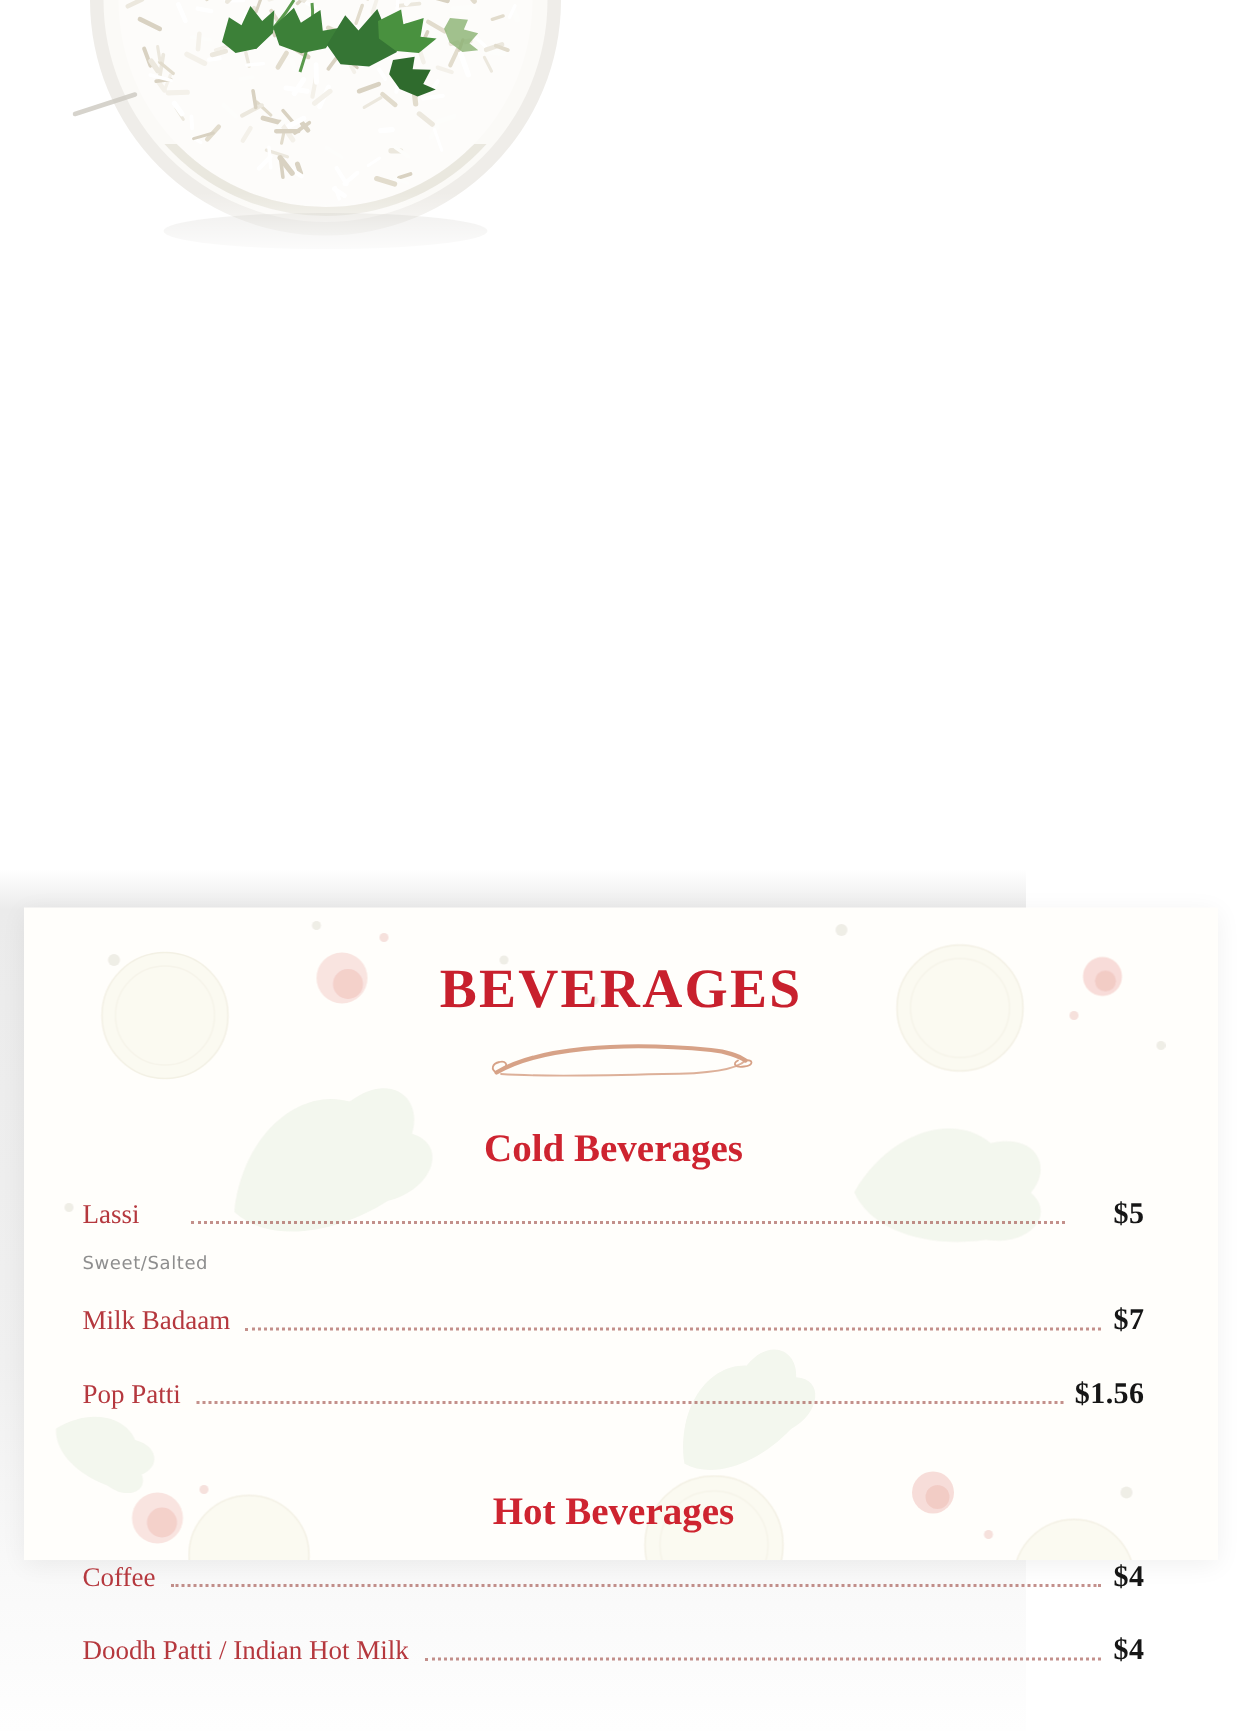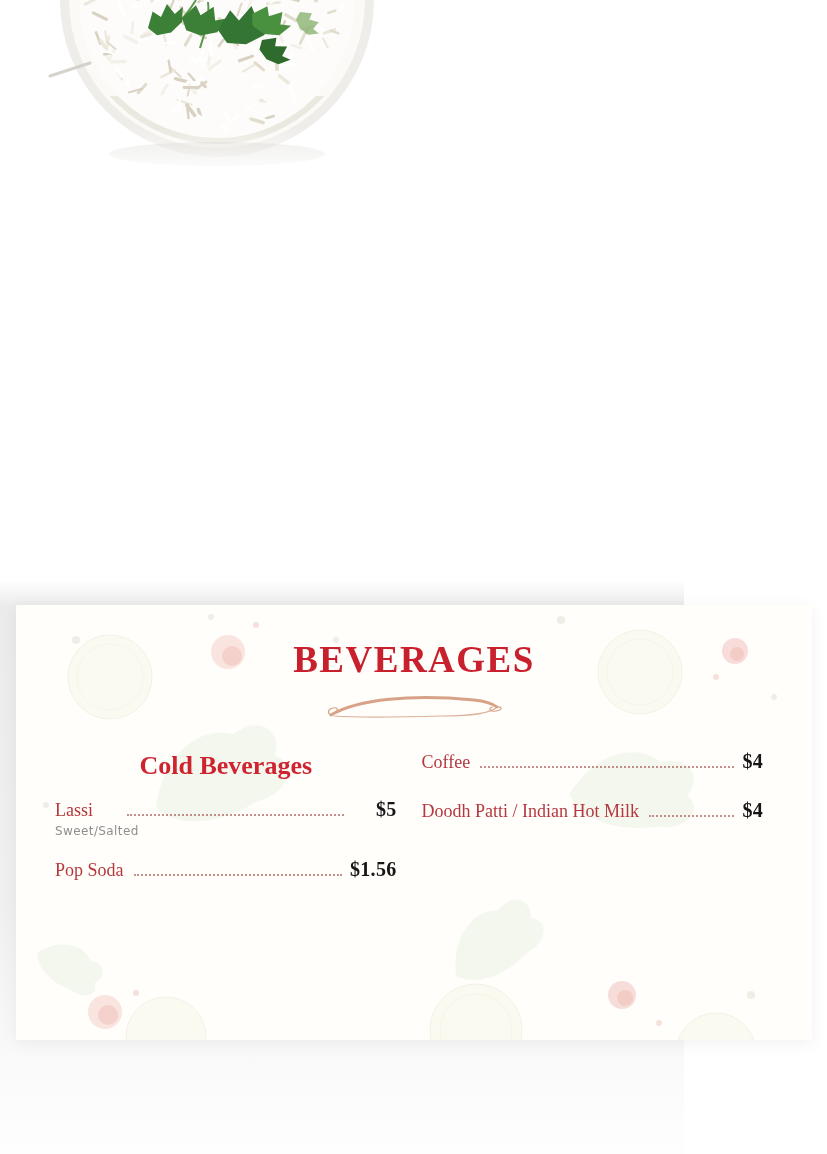--- a/index.html
+++ b/index.html
@@ -19,27 +19,27 @@
   .watermark{position:absolute;left:0;top:0;width:796px;height:435px;pointer-events:none;}
 
   .card-content{position:relative;z-index:2;}
 
   .title{margin:34px 0 0;text-align:center;
     font-size:37px;line-height:1.15;font-weight:600;letter-spacing:1.5px;
     color:#C8202D;}
 
   .swirl-wrap{text-align:center;margin-top:10px;height:34px;}
 
-  .columns{display:flex;gap:25px;padding:24px 49px 0 39px;}
+  .columns{display:flex;gap:25px;padding:24px 49px 0 39px;flex-direction:column;}
   .col{flex:1;min-width:0;}
   .col-heading{margin:0 0 17px;text-align:center;font-size:26px;line-height:1.2;
     font-weight:600;color:#CE2430;}
 
   .row{display:flex;align-items:baseline;margin-bottom:26px;}
-  .row.has-note{margin-bottom:3px;gap:24px;}
+  .row.has-note{margin-bottom:14px;gap:24px;}
   .iname{font-size:18px;color:#B5383E;white-space:nowrap;}
   .leader{flex:1;align-self:flex-end;margin:0 8px 5px 10px;
     border-bottom:2px dotted rgba(158,76,70,.62);min-width:14px;}
   .price{font-size:20px;font-weight:700;color:#161616;white-space:nowrap;letter-spacing:.3px;}
 
   .note{font-family:"DejaVu Sans", sans-serif;font-size:12px;color:#8E8E8E;
     letter-spacing:.4px;margin:0 0 20px;}
 </style>
 </head>
 <body>
@@ -312,29 +312,35 @@
             <h2 class="col-heading">Cold Beverages</h2>
 
             <div class="row has-note">
               <span class="iname">Lassi</span>
               <span class="leader"></span>
               <span class="price">$5</span>
             </div>
             <div class="note">Sweet/Salted</div>
 
 
-
             <div class="row">
-              <span class="iname">Pop Soda</span>
+              <span class="iname">Milk Badaam</span>
+              <span class="leader"></span>
+              <span class="price">$7</span>
+            </div>
+
+            <div class="row">
+              <span class="iname">Pop Patti</span>
               <span class="leader"></span>
               <span class="price">$1.56</span>
             </div>
           </div>
 
           <div class="col">
+            <h2 class="col-heading">Hot Beverages</h2>
 
 
             <div class="row">
               <span class="iname">Coffee</span>
               <span class="leader"></span>
               <span class="price">$4</span>
             </div>
 
             <div class="row">
               <span class="iname">Doodh Patti / Indian Hot Milk</span>

